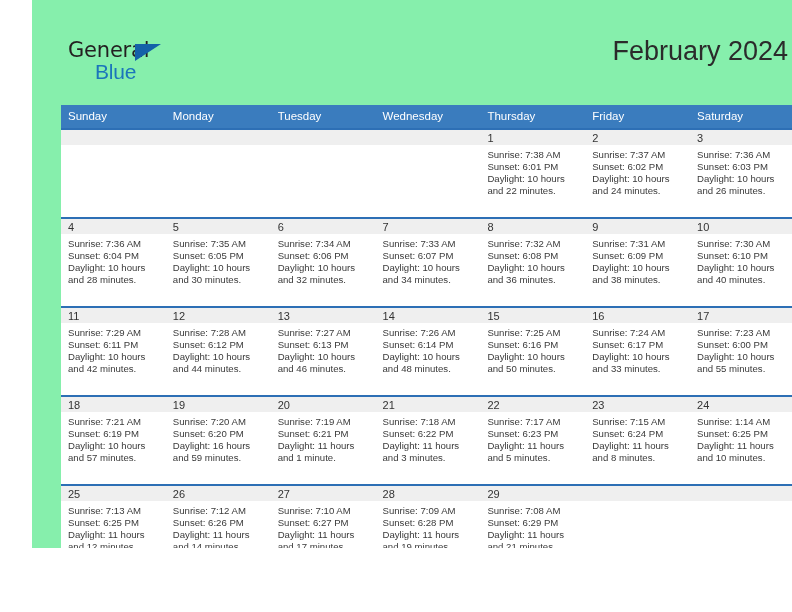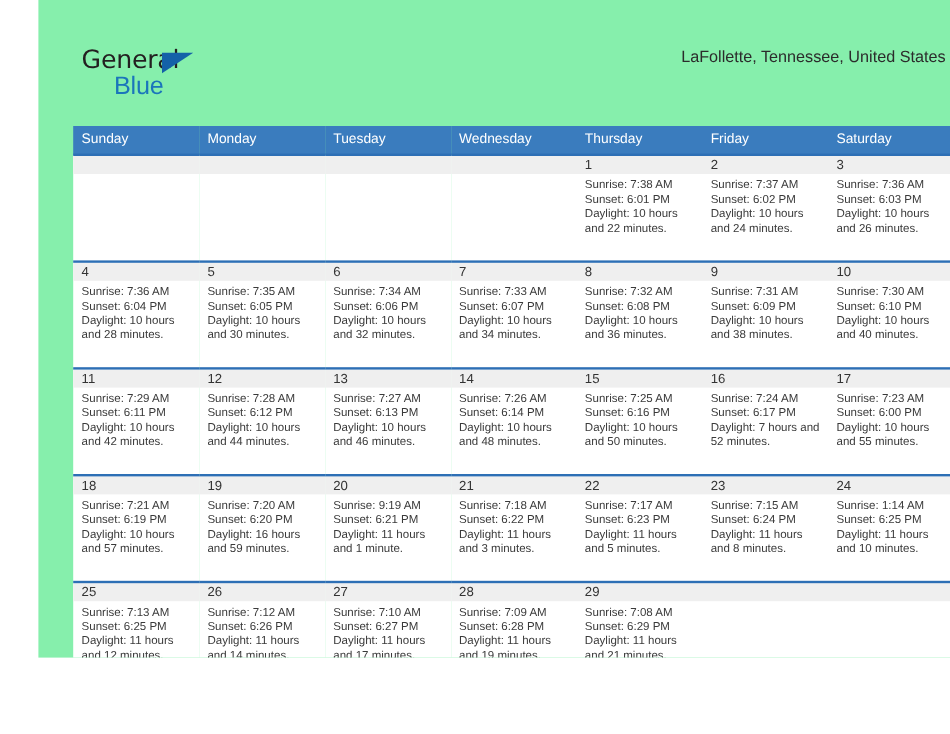--- a/index.html
+++ b/index.html
@@ -134,21 +134,21 @@
 
   <div class="topbar">
 
     <div class="logo">
       <span class="logo-general">General</span>
       <span class="logo-tri"></span>
       <span class="logo-blue">Blue</span>
     </div>
 
     <div class="title-block">
-      <div class="location">LaFollette, Tennessee, United States</div>
+      <div class="month-title">February 2024</div>
     </div>
 
   </div>
 
   <table class="calendar">
     <thead>
       <tr>
         <th>Sunday</th>
         <th>Monday</th>
         <th>Tuesday</th>
@@ -294,21 +294,21 @@
               <div>Sunrise: 7:25 AM</div>
               <div>Sunset: 6:16 PM</div>
               <div class="daylight">Daylight: 10 hours and 50 minutes.</div>
             </div>
           </td>
           <td class="">
             <div class="daynum-band">16</div>
             <div class="cell-body">
               <div>Sunrise: 7:24 AM</div>
               <div>Sunset: 6:17 PM</div>
-              <div class="daylight">Daylight: 7 hours and 52 minutes.</div>
+              <div class="daylight">Daylight: 10 hours and 33 minutes.</div>
             </div>
           </td>
           <td class="">
             <div class="daynum-band">17</div>
             <div class="cell-body">
               <div>Sunrise: 7:23 AM</div>
               <div>Sunset: 6:00 PM</div>
               <div class="daylight">Daylight: 10 hours and 55 minutes.</div>
             </div>
           </td>
@@ -326,21 +326,21 @@
             <div class="daynum-band">19</div>
             <div class="cell-body">
               <div>Sunrise: 7:20 AM</div>
               <div>Sunset: 6:20 PM</div>
               <div class="daylight">Daylight: 16 hours and 59 minutes.</div>
             </div>
           </td>
           <td class="">
             <div class="daynum-band">20</div>
             <div class="cell-body">
-              <div>Sunrise: 9:19 AM</div>
+              <div>Sunrise: 7:19 AM</div>
               <div>Sunset: 6:21 PM</div>
               <div class="daylight">Daylight: 11 hours and 1 minute.</div>
             </div>
           </td>
           <td class="">
             <div class="daynum-band">21</div>
             <div class="cell-body">
               <div>Sunrise: 7:18 AM</div>
               <div>Sunset: 6:22 PM</div>
               <div class="daylight">Daylight: 11 hours and 3 minutes.</div>

